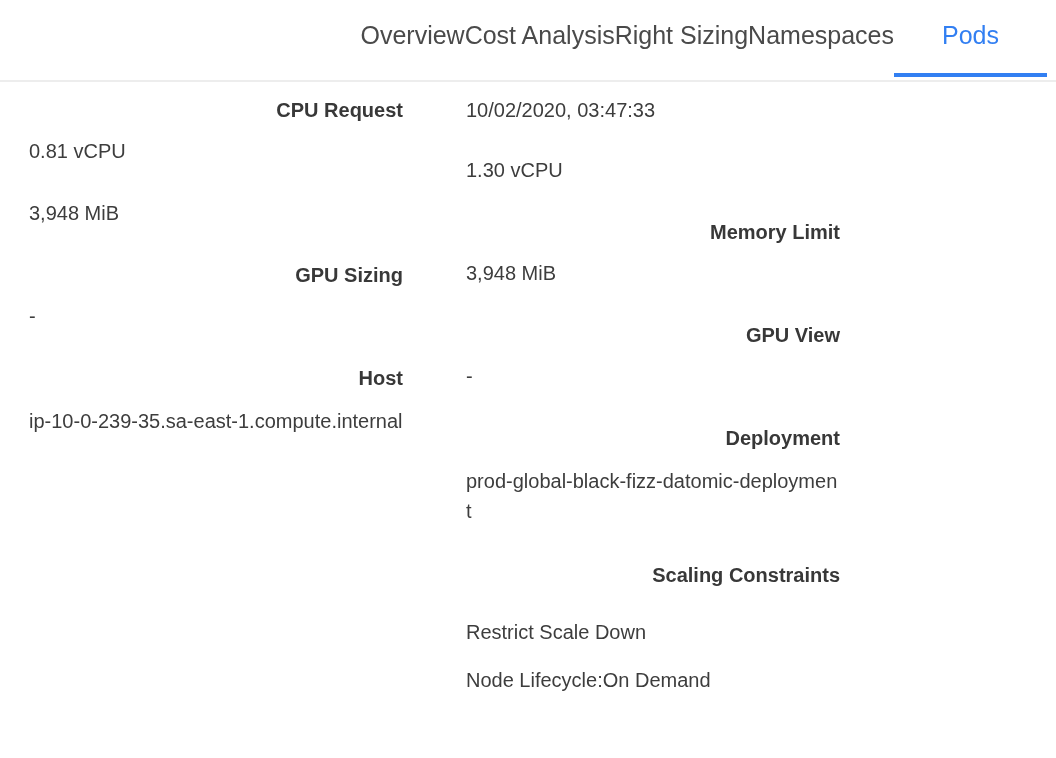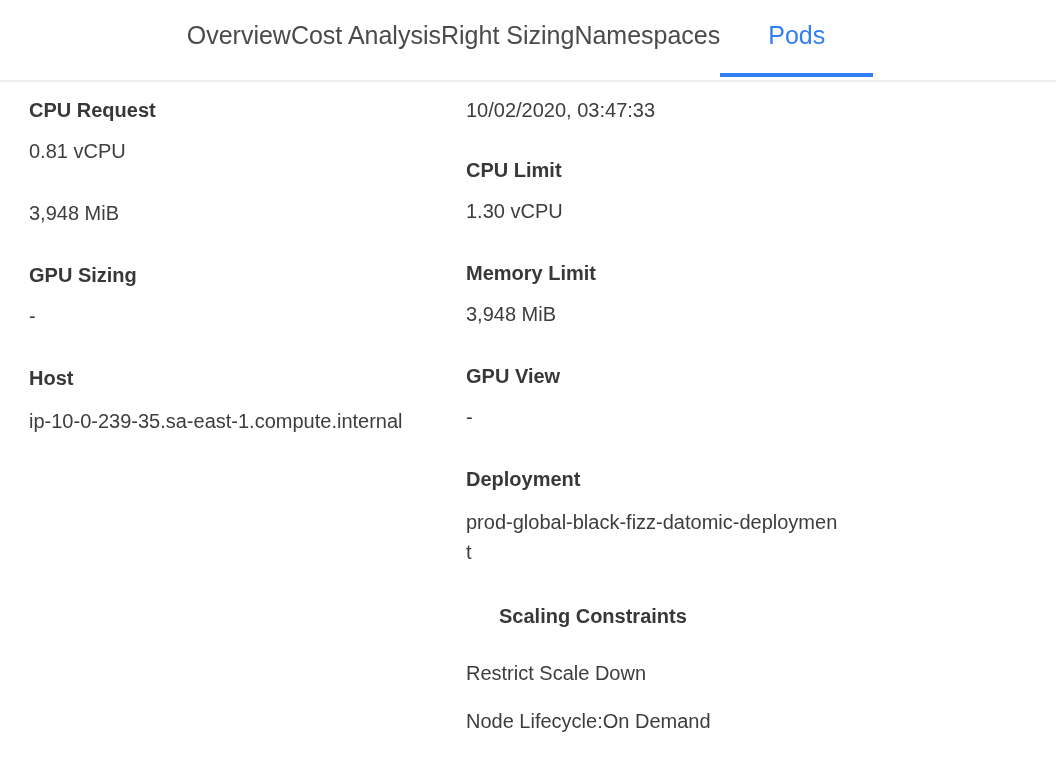--- a/index.html
+++ b/index.html
@@ -17,21 +17,21 @@
     font-family: "Liberation Sans", "DejaVu Sans", sans-serif;
   }
   body {
     width: 1056px;
     height: 758px;
     overflow: hidden;
   }
   
   .tabbar {
     display: flex;
-    justify-content: center;
+    justify-content: flex-end;
     height: 82px;
     padding: 0 9px 0 13px;
     border-bottom: 2px solid var(--tab-border);
   }
   .tab {
     position: relative;
     display: flex;
     align-items: center;
     padding-bottom: 10px;
     font-size: 25px;
@@ -76,20 +76,21 @@
   .field {
     margin-bottom: 36px;
     max-width: 374px;
   }
   .field-label {
     font-weight: bold;
     font-size: 20px;
     line-height: 26px;
     color: var(--label-text);
     margin-bottom: 15px;
+    text-align: right;
   }
   .field-value {
     font-size: 20px;
     line-height: 26px;
     color: var(--value-text);
   }
   .field-value.link-value {
     line-height: 30px;
     word-break: break-all;
     overflow-wrap: anywhere;
@@ -141,21 +142,20 @@
     <section class="field">
       <div class="field-label">Host</div>
       <a class="field-value link link-value">ip-10-0-239-35.sa-east-1.compute.internal</a>
     </section>
   </div>
 
   <div class="col col-right">
     <div class="row-top">10/02/2020, 03:47:33</div>
 
     <section class="field">
-      <div class="field-label">CPU Limit</div>
       <div class="field-value">1.30 vCPU</div>
     </section>
 
     <section class="field">
       <div class="field-label">Memory Limit</div>
       <div class="field-value">3,948 MiB</div>
     </section>
 
     <section class="field">
       <div class="field-label">GPU View</div>

